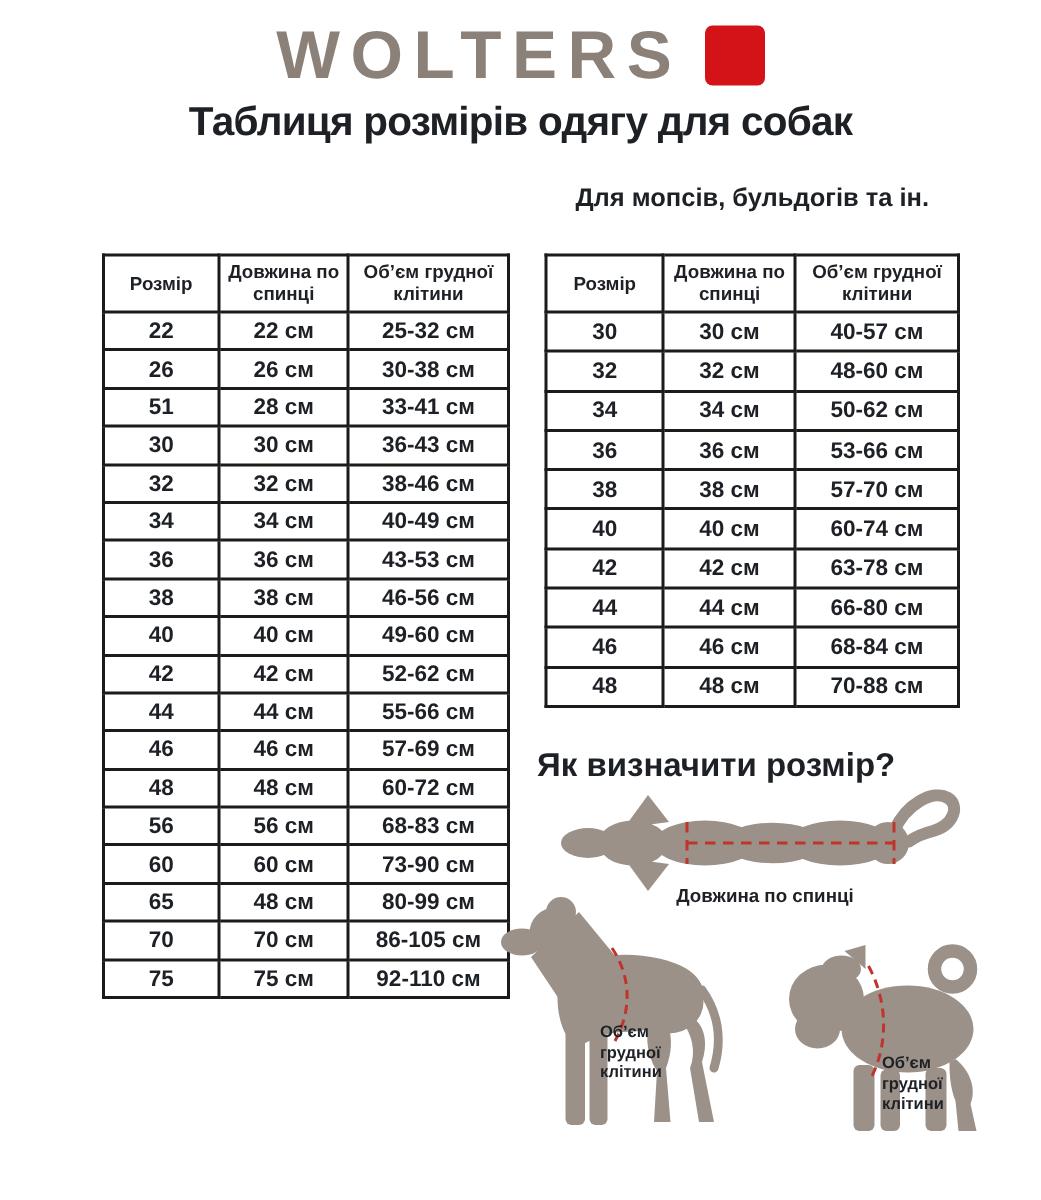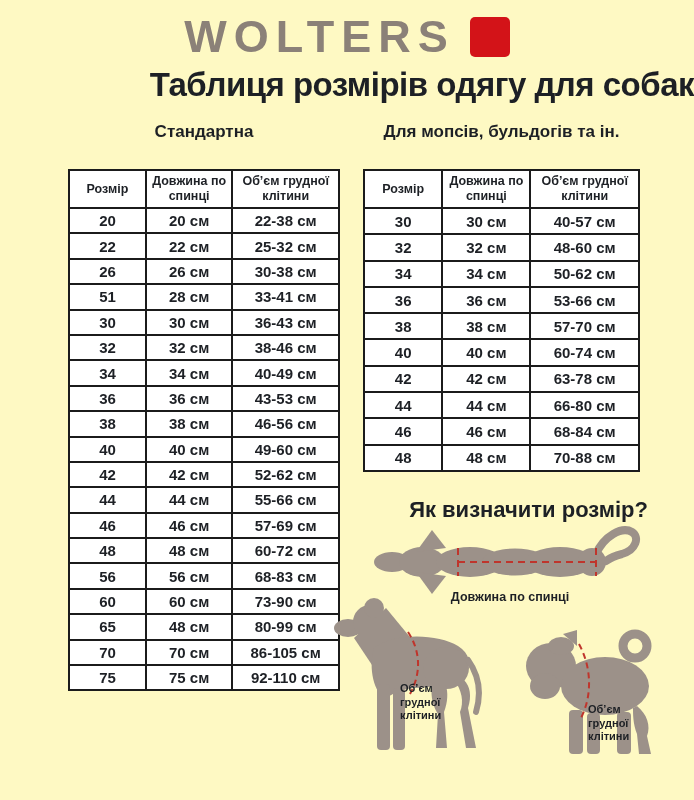--- a/index.html
+++ b/index.html
@@ -1,35 +1,35 @@
 <!DOCTYPE html>
 <html><head>
 <meta charset="utf-8">
 <style>
   * { margin:0; padding:0; box-sizing:border-box; }
   body { background:#e8e8e8; font-family:"Liberation Sans", sans-serif; }
   .page {
     position:relative; width:694px; height:800px; margin:0 auto;
-    background:#fef9c3; overflow:hidden; color:#1d2025;
+    background:#ffffff; overflow:hidden; color:#1d2025;
   }
   
   .logo-row {
     position:absolute; top:14px; left:0; width:100%;
     display:flex; align-items:center; justify-content:center; gap:15px;
   }
   .logo-text {
     font-size:45px; font-weight:bold; letter-spacing:7px;
     color:#8b8178; line-height:1;
   }
   .logo-square {
     width:40px; height:40px; background:#d31318; border-radius:5px;
   }
   .page-title {
     position:absolute; top:66px; left:0; width:100%;
-    text-align:right; font-size:33px; font-weight:bold; color:#1d2025;
+    text-align:center; font-size:27px; font-weight:bold; color:#1d2025;
     letter-spacing:-0.5px;
   }
   
   .section-title { position:absolute; top:122px; text-align:center;
     font-size:17px; font-weight:bold; }
   .section-title.std { left:68px;  width:272px; }
   .section-title.pug { left:363px; width:277px; }
   .tbl-wrap { position:absolute; top:169px; }
   .tbl-wrap.std { left:68px;  width:272px; }
   .tbl-wrap.pug { left:363px; width:277px; }
@@ -37,21 +37,21 @@
   th, td {
     border:2px solid #1b1b1b; text-align:center; vertical-align:middle;
     font-weight:bold; color:#1d2025; background:#fff;
   }
   th { font-size:12.5px; height:38px; line-height:1.2; padding:0 4px; }
   .std td { height:25.4px; font-size:15px; }
   .pug td { height:26.3px; font-size:15px; }
   
   .howto-heading {
     position:absolute; left:358px; top:497px; width:290px;
-    text-align:right; font-size:22px; font-weight:bold;
+    text-align:left; font-size:22px; font-weight:bold;
   }
   .dog-svg { position:absolute; }
   .dog-top   { left:372px; top:524px; width:276px; height:80px; }
   .dog-side  { left:330px; top:596px; width:155px; height:162px; }
   .dog-bull  { left:515px; top:626px; width:155px; height:135px; }
   .measure-label {
     position:absolute; font-weight:bold; color:#1d2025;
   }
   .label-back {
     left:372px; top:590px; width:276px; text-align:center; font-size:12.5px;
@@ -63,41 +63,35 @@
 <body>
 
 <div class="page">
 
   <div class="logo-row">
     <span class="logo-text">WOLTERS</span>
     <span class="logo-square"></span>
   </div>
   <div class="page-title">Таблиця розмірів одягу для собак</div>
 
-  <div class="section-title std">Стандартна</div>
   <div class="tbl-wrap std">
     <table class="std">
       <colgroup>
           <col style="width:28.5%">
           <col style="width:32%">
           <col style="width:39.5%">
         </colgroup>
       <thead>
         <tr>
           <th>Розмір</th>
           <th>Довжина по спинці</th>
           <th>Об’єм грудної клітини</th>
         </tr>
       </thead>
       <tbody>
-          <tr>
-            <td>20</td>
-            <td>20 см</td>
-            <td>22-38 см</td>
-          </tr>
           <tr>
             <td>22</td>
             <td>22 см</td>
             <td>25-32 см</td>
           </tr>
           <tr>
             <td>26</td>
             <td>26 см</td>
             <td>30-38 см</td>
           </tr>

